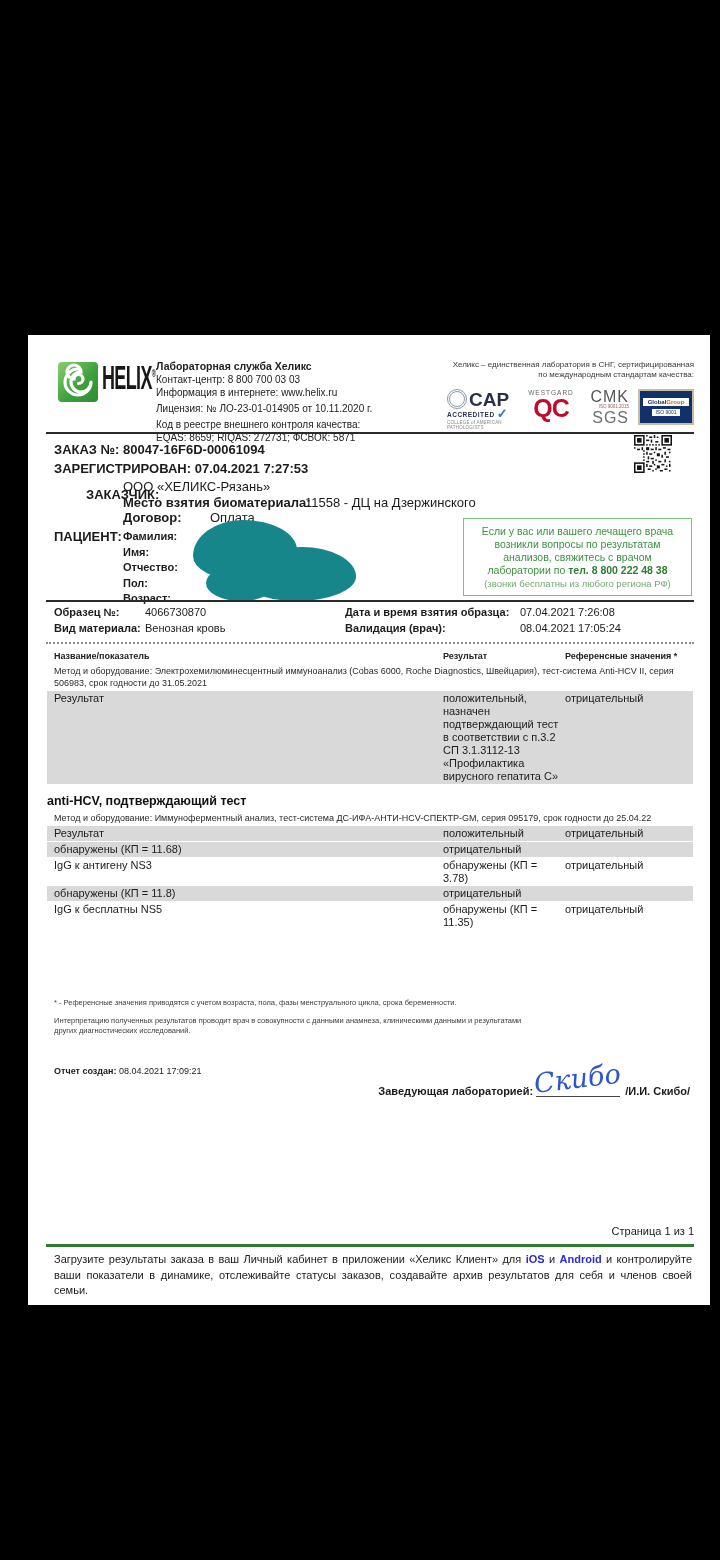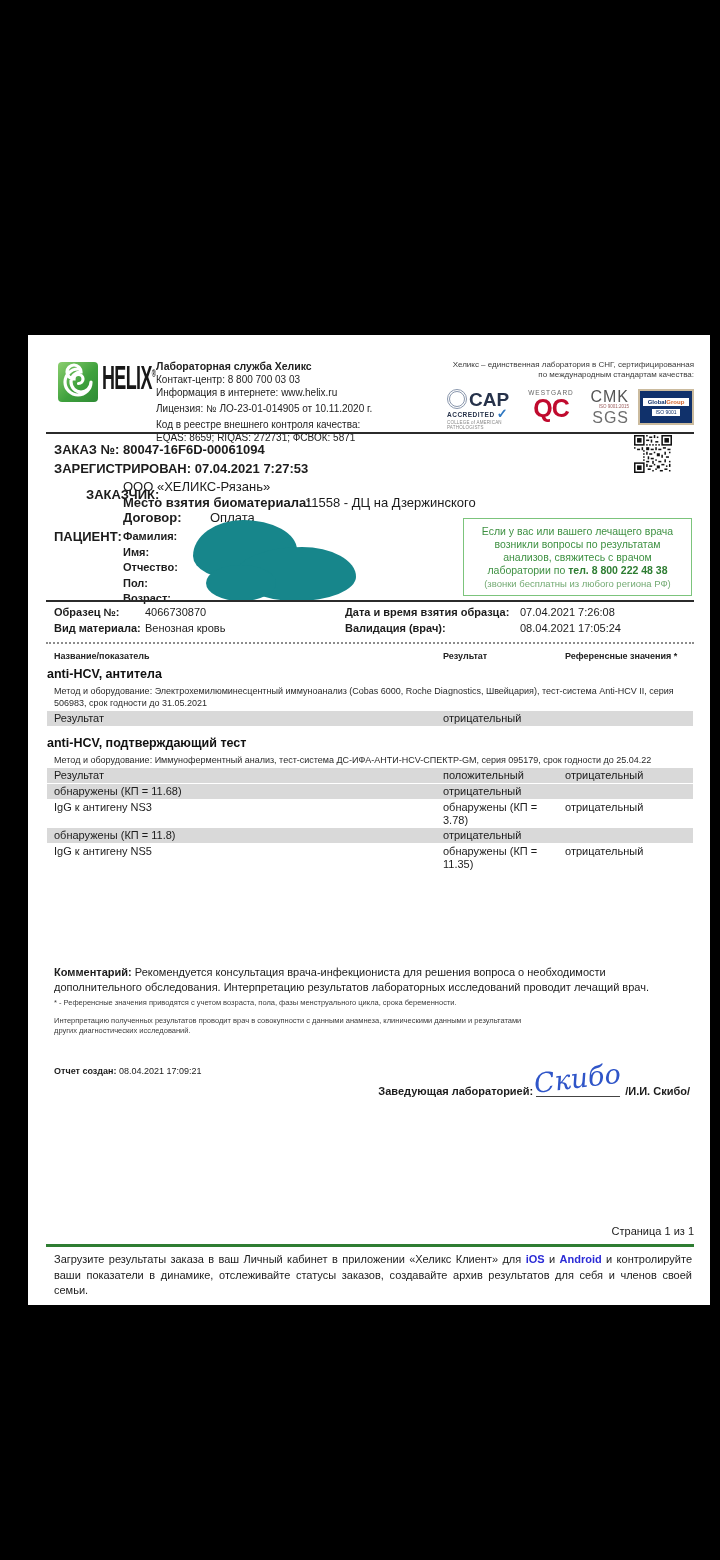--- a/index.html
+++ b/index.html
@@ -252,24 +252,24 @@
       <div class="s-line" style="left:492px;top:287px;">08.04.2021 17:05:24</div>
       <div class="dotted"></div>
     </div>
 
     <div class="cols">
       <span class="c-name">Название/показатель</span>
       <span class="c-res">Результат</span>
       <span class="c-ref">Референсные значения *</span>
     </div>
     <div class="tbl">
-        <div class="sec-title">anti-HCV, антитела</div>
         <div class="sec-method">Метод и оборудование:  Электрохемилюминесцентный иммуноанализ (Cobas 6000, Roche Diagnostics, Швейцария), тест-система Anti-HCV II, серия 506983, срок годности до 31.05.2021</div>
         <div class="t-row shaded">
           <div class="t-name">Результат</div>
+          <div class="t-res">положительный, назначен подтверждающий тест в соответствии с п.3.2 СП 3.1.3112-13 «Профилактика вирусного гепатита С»</div>
           <div class="t-ref">отрицательный</div>
         </div>
         <div class="sec-title later">anti-HCV, подтверждающий тест</div>
         <div class="sec-method">Метод и оборудование:  Иммуноферментный анализ, тест-система ДС-ИФА-АНТИ-HCV-СПЕКТР-GM, серия 095179, срок годности до 25.04.22</div>
         <div class="t-row shaded">
           <div class="t-name">Результат</div>
           <div class="t-res">положительный</div>
           <div class="t-ref">отрицательный</div>
         </div>
         <div class="t-row shaded">
@@ -279,27 +279,26 @@
         <div class="t-row">
           <div class="t-name">IgG к антигену NS3</div>
           <div class="t-res">обнаружены (КП = 3.78)</div>
           <div class="t-ref">отрицательный</div>
         </div>
         <div class="t-row shaded">
           <div class="t-res">обнаружены (КП = 11.8)</div>
           <div class="t-ref">отрицательный</div>
         </div>
         <div class="t-row">
-          <div class="t-name">IgG к антигену NS5</div>
+          <div class="t-name">IgG к бесплатны NS5</div>
           <div class="t-res">обнаружены (КП = 11.35)</div>
           <div class="t-ref">отрицательный</div>
         </div>
       </div>
 
-    <div class="comment"><span class="b">Комментарий:</span><span> Рекомендуется консультация врача-инфекциониста для решения вопроса о необходимости дополнительного обследования. Интерпретацию результатов лабораторных исследований проводит лечащий врач.</span></div>
     <div class="fnote">* - Референсные значения приводятся с учетом возраста, пола, фазы менструального цикла, срока беременности.</div>
     <div class="interp">Интерпретацию полученных результатов проводит врач в совокупности с данными анамнеза, клиническими данными и результатами других диагностических исследований.</div>
 
     <div class="created"><span class="b">Отчет создан:</span> <span>08.04.2021 17:09:21</span></div>
     <div class="signrow">
       <span class="b">Заведующая лабораторией:</span><span class="sign-line"><span class="sign-script">Скибо</span></span><span class="b">/И.И. Скибо/</span>
     </div>
 
     <div class="pageno">Страница 1 из 1</div>
     <div class="rule-green"></div>

